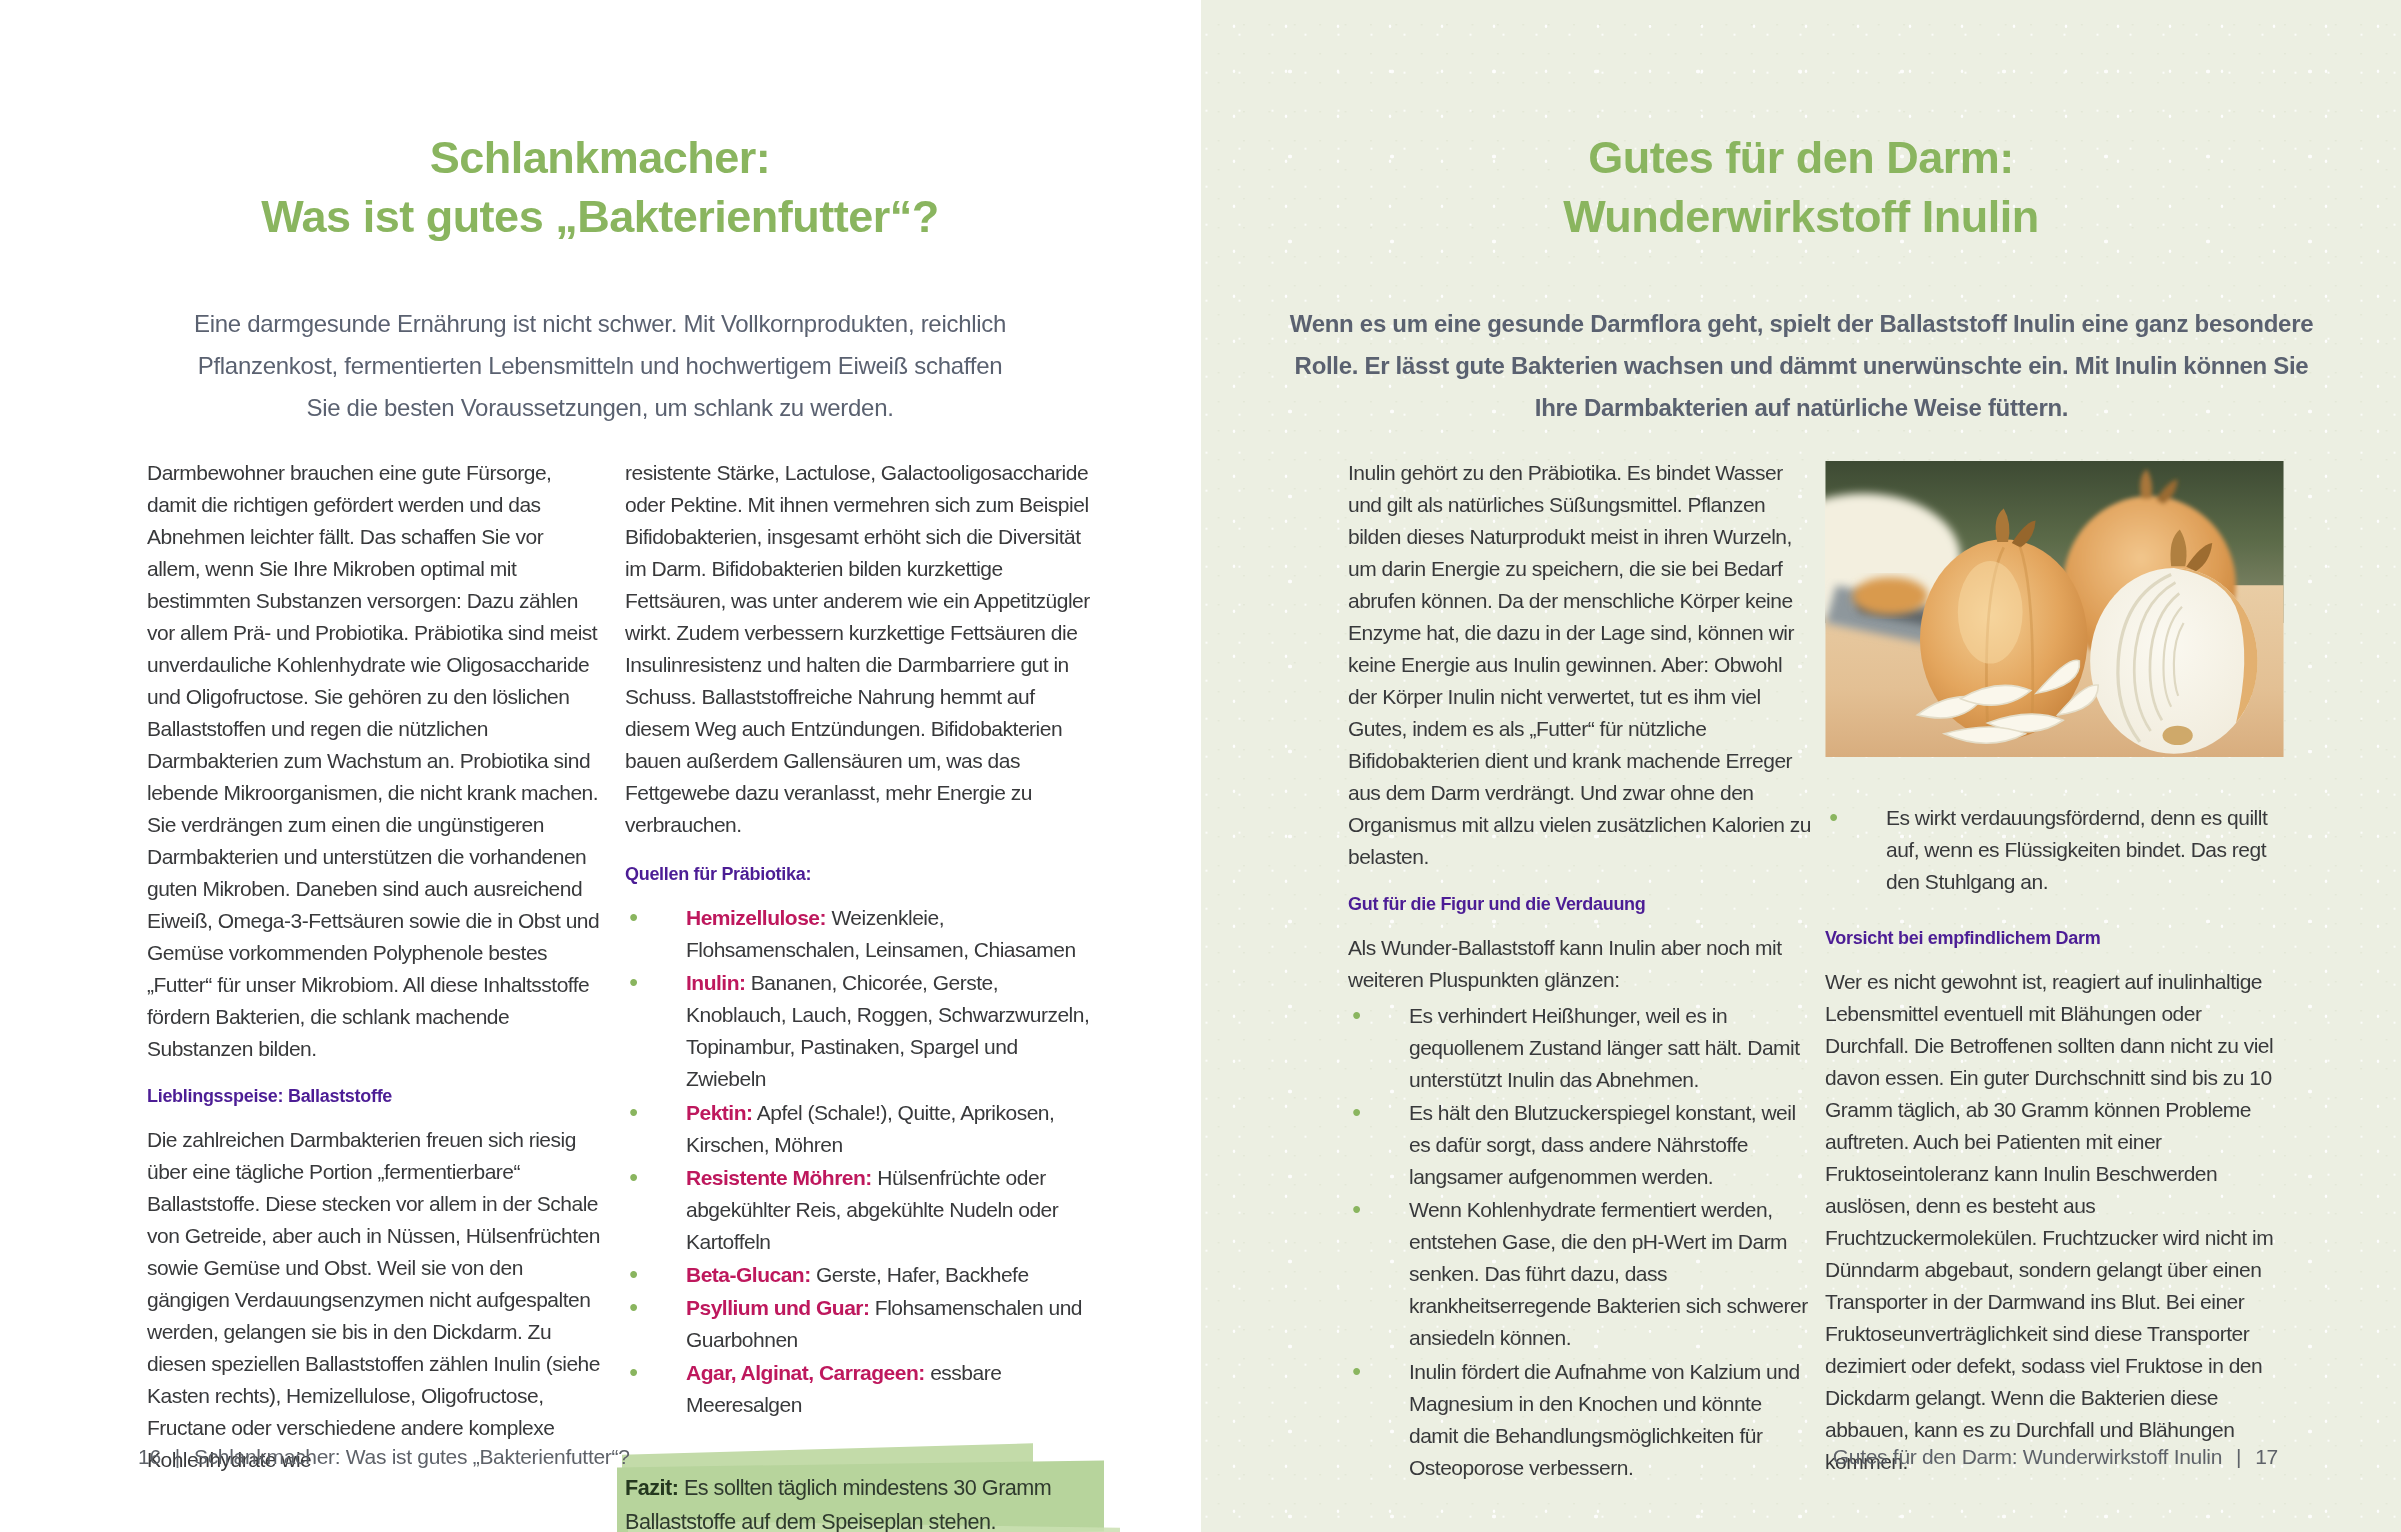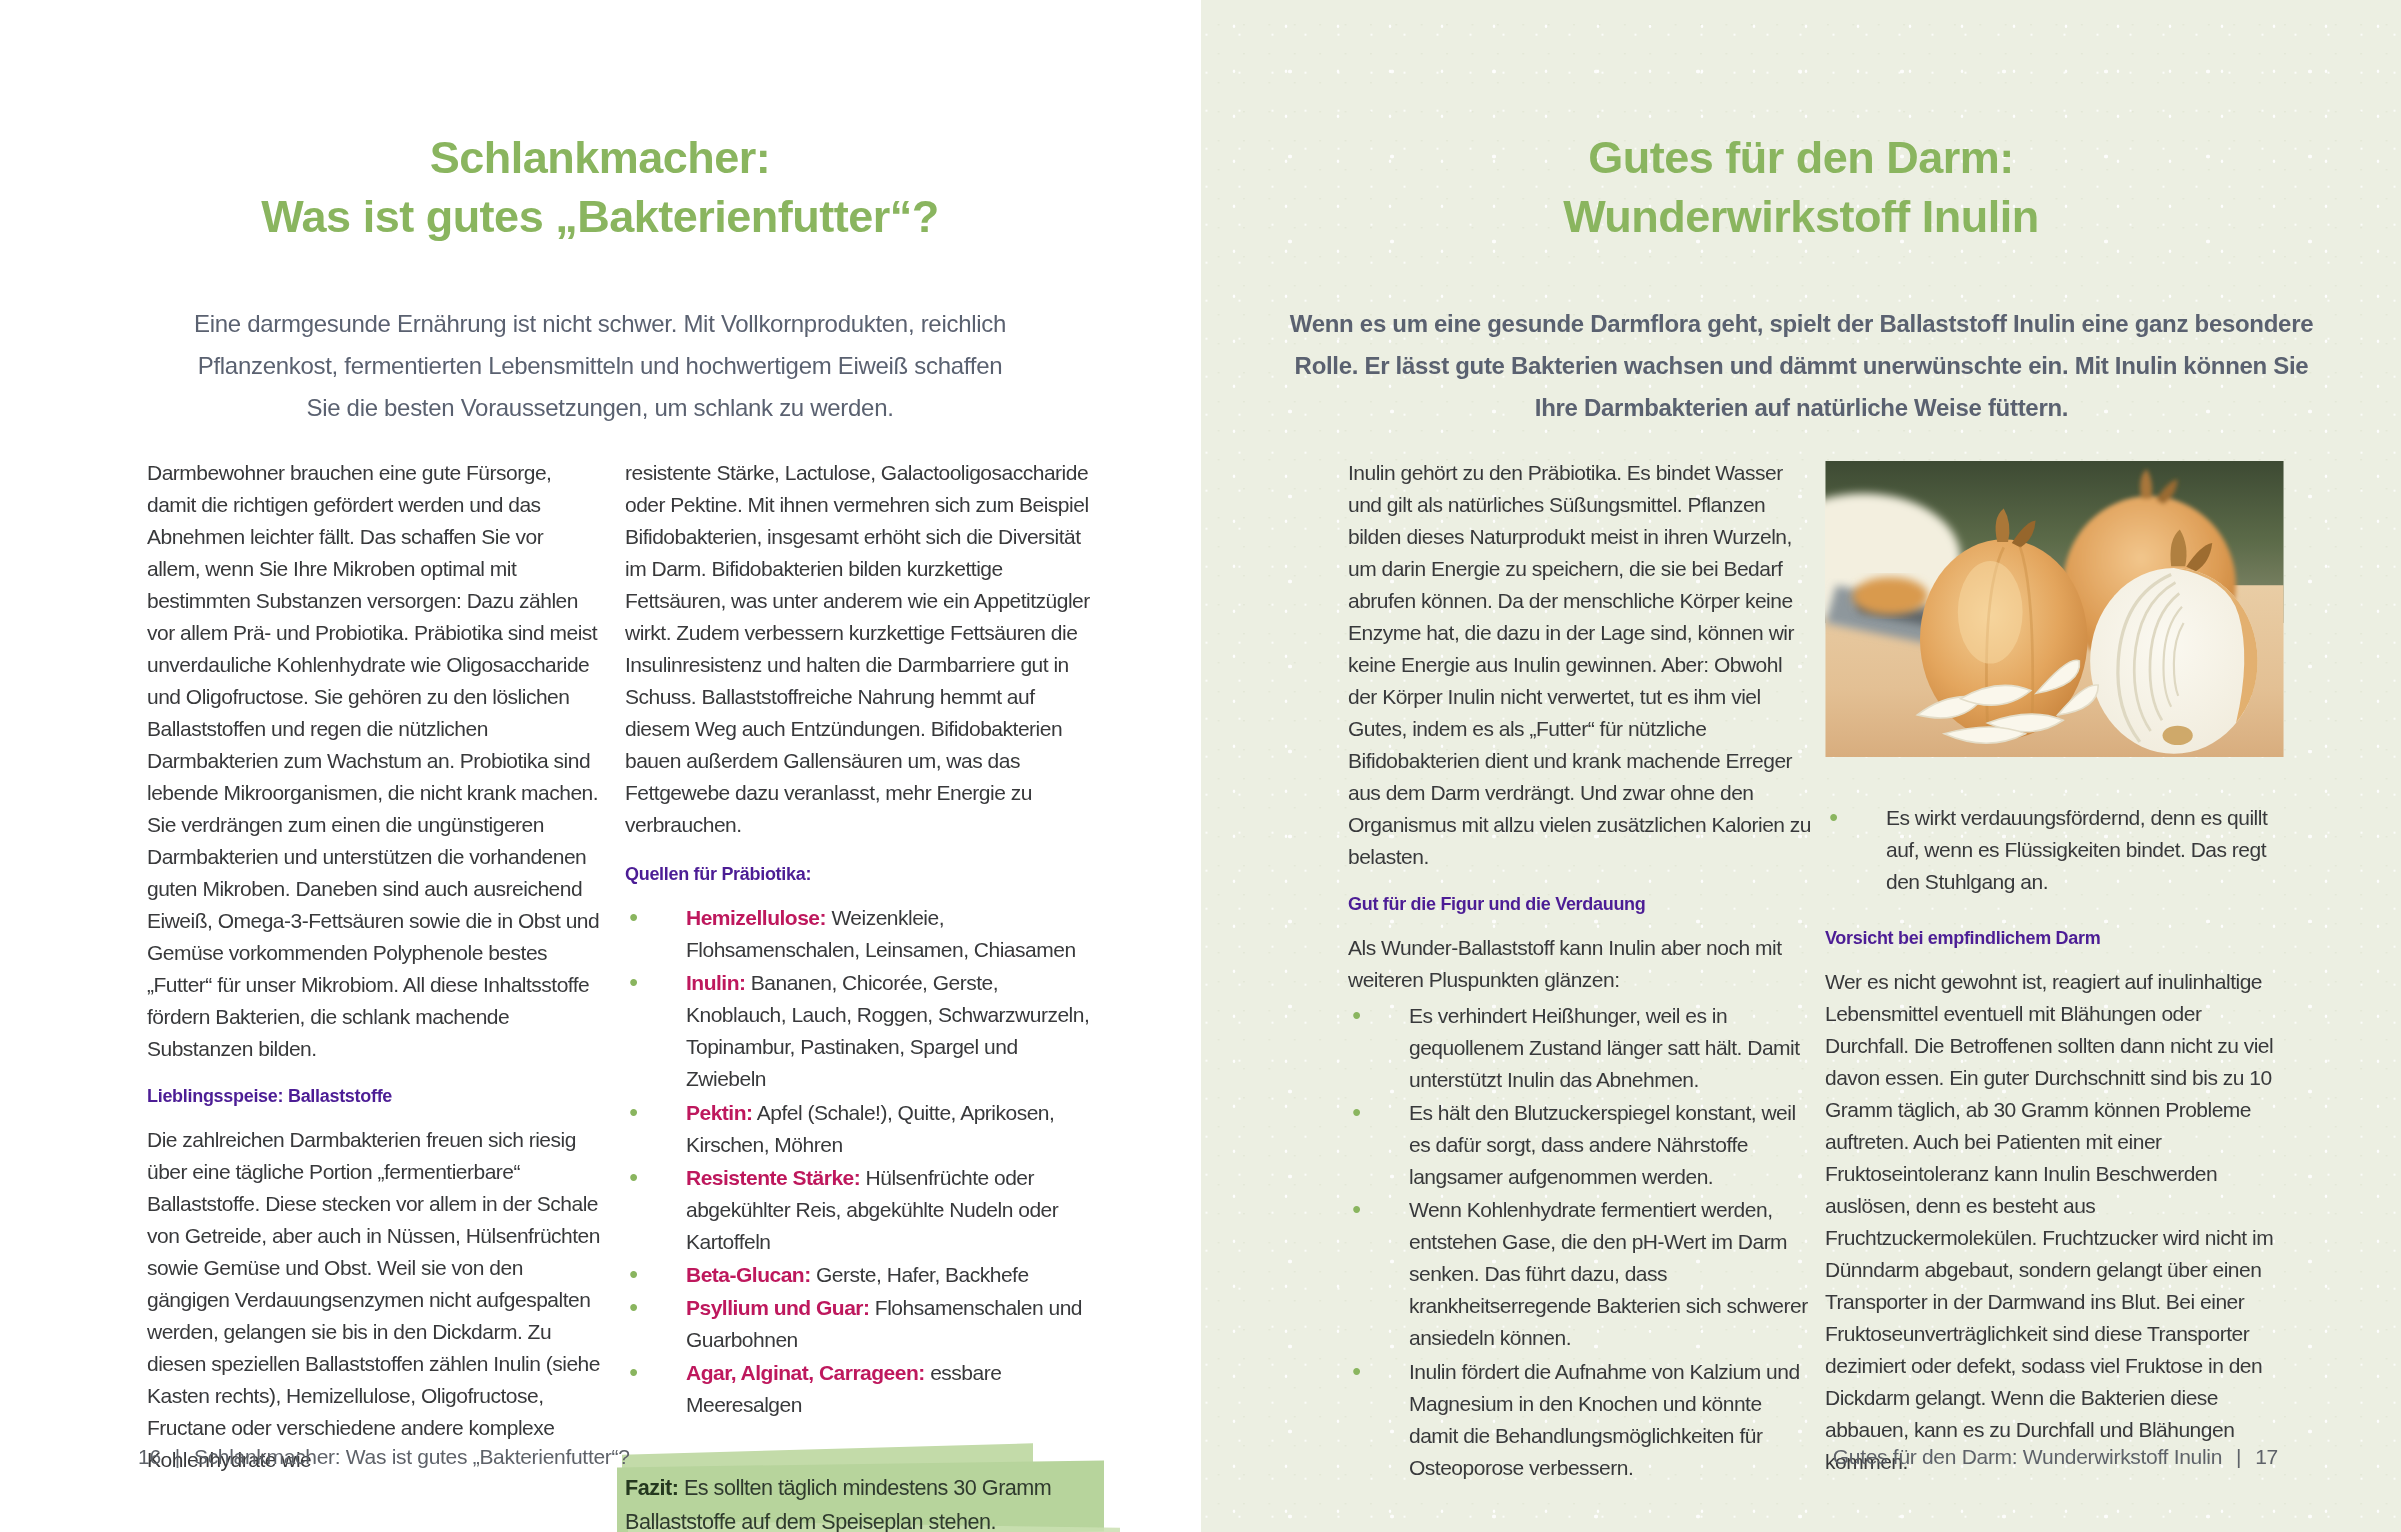--- a/index.html
+++ b/index.html
@@ -92,21 +92,21 @@
       <li>
         <span class="dot">•</span>
         <span class="btxt"><span class="blabel">Inulin:</span><span> Bananen, Chicorée, Gerste, Knoblauch, Lauch, Roggen, Schwarzwurzeln, Topinambur, Pastinaken, Spargel und Zwiebeln</span></span>
       </li>
       <li>
         <span class="dot">•</span>
         <span class="btxt"><span class="blabel">Pektin:</span><span> Apfel (Schale!), Quitte, Aprikosen, Kirschen, Möhren</span></span>
       </li>
       <li>
         <span class="dot">•</span>
-        <span class="btxt"><span class="blabel">Resistente Stärke:</span><span> Hülsenfrüchte oder abgekühlter Reis, abgekühlte Nudeln oder Kartoffeln</span></span>
+        <span class="btxt"><span class="blabel">Resistente Möhren:</span><span> Hülsenfrüchte oder abgekühlter Reis, abgekühlte Nudeln oder Kartoffeln</span></span>
       </li>
       <li>
         <span class="dot">•</span>
         <span class="btxt"><span class="blabel">Beta-Glucan:</span><span> Gerste, Hafer, Backhefe</span></span>
       </li>
       <li>
         <span class="dot">•</span>
         <span class="btxt"><span class="blabel">Psyllium und Guar:</span><span> Flohsamenschalen und Guarbohnen</span></span>
       </li>
       <li>

